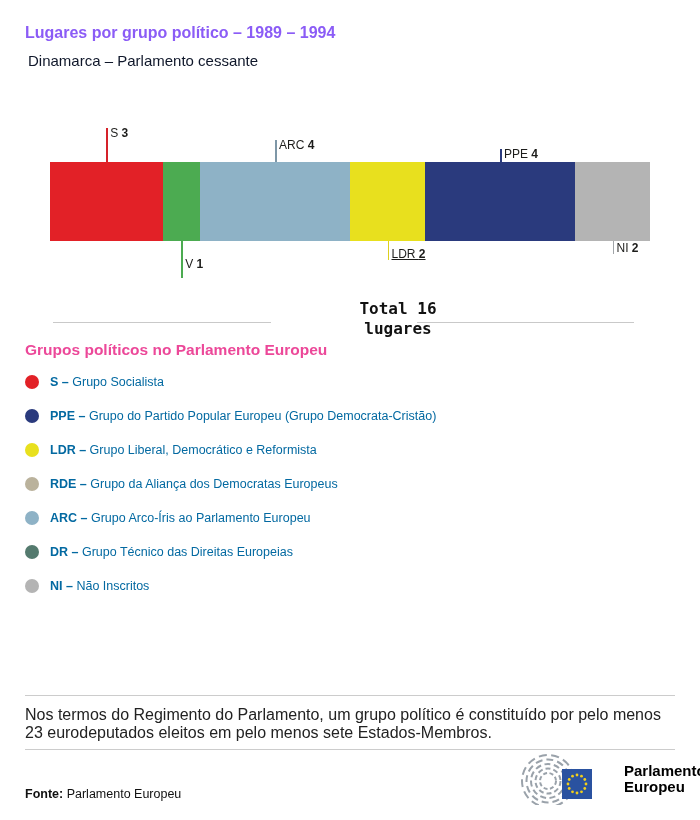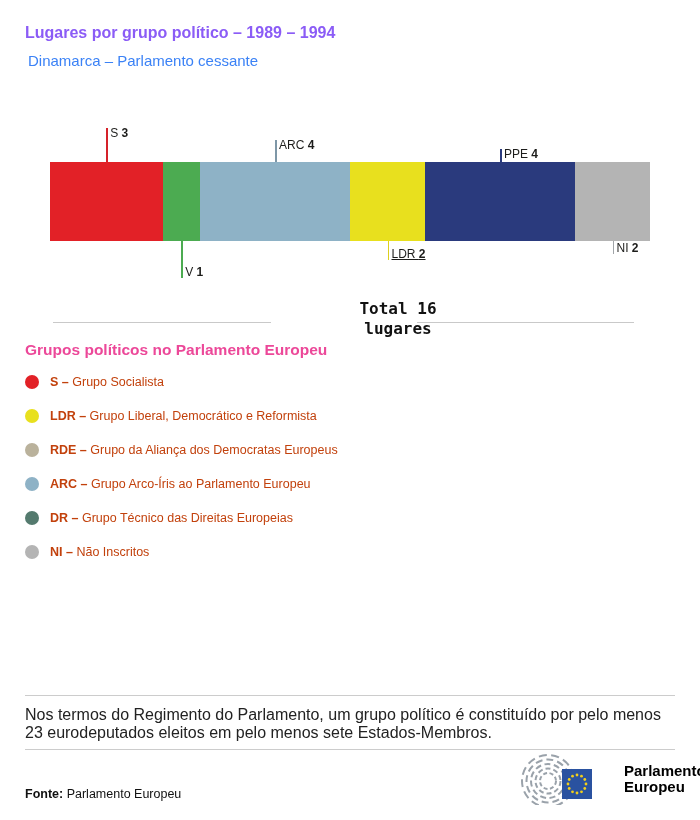--- a/index.html
+++ b/index.html
@@ -2,21 +2,21 @@
 <html><head>
 <meta charset="utf-8">
 <style>
   html,body{margin:0;padding:0;}
   body{
     width:700px;height:820px;background:#ffffff;position:relative;
     font-family:"Liberation Sans",sans-serif;color:#1a1a1a;overflow:hidden;
   }
   .abs{position:absolute;}
   .title{left:25px;top:24px;font-size:16px;font-weight:bold;color:#8b5cf6;}
-  .subtitle{left:28px;top:52px;font-size:15px;font-weight:normal;color:#3b82f6;}
+  .subtitle{left:28px;top:52px;font-size:15px;font-weight:normal;color:#0f172a;}
 
   
   #bar-layer{position:absolute;left:0;top:0;width:700px;height:300px;}
   .seg{position:absolute;top:162px;height:79px;}
   .callout-line{position:absolute;width:1.5px;}
   .callout-label{
     position:absolute;font-size:12px;line-height:13px;height:13px;
     color:#1d1d1b;white-space:nowrap;
   }
   .callout-label b{font-weight:bold;}
@@ -29,21 +29,21 @@
   }
   .rule{height:1px;background:#c9c9c9;}
   .rule-left{left:53px;top:322px;width:218px;}
   .rule-right{left:417px;top:322px;width:217px;}
 
   
   .legend-h{left:25px;top:341px;font-size:15.5px;font-weight:bold;color:#ec4899;}
   .legend{left:25px;top:365px;list-style:none;margin:0;padding:0;}
   .legend-item{height:34px;display:flex;align-items:center;}
   .dot{width:14px;height:14px;border-radius:50%;margin-right:11px;flex:none;}
-  .ltxt{font-size:12.5px;color:#c2410c;white-space:nowrap;}
+  .ltxt{font-size:12.5px;color:#0369a1;white-space:nowrap;}
   .ltxt b{font-weight:bold;}
 
   
   .sep{left:25px;width:650px;height:1px;background:#cccccc;}
   .sep1{top:695px;}
   .sep2{top:749px;}
   .note{left:25px;top:706px;width:658px;font-size:16px;line-height:18px;color:#222;}
   .fonte{left:25px;top:787px;font-size:12.5px;color:#111;}
   .fonte b{font-weight:bold;}
   .logo{left:518px;top:753px;display:flex;align-items:center;}
@@ -54,21 +54,21 @@
 
 <div class="abs title">Lugares por grupo político – 1989 – 1994</div>
 <div class="abs subtitle">Dinamarca – Parlamento cessante</div>
 
 <div id="bar-layer">
     <div class="seg" style="left: 50px; width: 112.5px; background: rgb(226, 33, 39);"></div>
     <div class="callout-line" style="left: 106.25px; height: 34px; top: 128px; background: rgb(213, 34, 42);"></div>
     <div class="callout-label" style="left: 110.25px; top: 127px;"><span>S </span><b>3</b></div>
     <div class="seg" style="left: 162.5px; width: 37.5px; background: rgb(76, 171, 81);"></div>
     <div class="callout-line" style="left: 181.25px; height: 37px; top: 241px; background: rgb(76, 171, 81);"></div>
-    <div class="callout-label" style="left: 185.25px; top: 266px;"><span>V </span><b>1</b></div>
+    <div class="callout-label" style="left: 185.25px; top: 258px;"><span>V </span><b>1</b></div>
     <div class="seg" style="left: 200px; width: 150px; background: rgb(142, 178, 198);"></div>
     <div class="callout-line" style="left: 275px; height: 22px; top: 140px; background: rgb(126, 151, 167);"></div>
     <div class="callout-label" style="left: 279px; top: 139px;"><span>ARC </span><b>4</b></div>
     <div class="seg" style="left: 350px; width: 75px; background: rgb(232, 224, 30);"></div>
     <div class="callout-line" style="left: 387.5px; height: 19px; top: 241px; background: rgb(221, 208, 31);"></div>
     <div class="callout-label" style="left: 391.5px; top: 248px; text-decoration: underline;"><span>LDR </span><b>2</b></div>
     <div class="seg" style="left: 425px; width: 150px; background: rgb(42, 58, 125);"></div>
     <div class="callout-line" style="left: 500px; height: 13px; top: 149px; background: rgb(42, 58, 125);"></div>
     <div class="callout-label" style="left: 504px; top: 148px;"><span>PPE </span><b>4</b></div>
     <div class="seg" style="left: 575px; width: 75px; background: rgb(180, 180, 180);"></div>
@@ -81,20 +81,24 @@
   <div>lugares</div>
 </div>
 <div class="abs rule rule-left"></div>
 <div class="abs rule rule-right"></div>
 
 <div class="abs legend-h">Grupos políticos no Parlamento Europeu</div>
 <ul class="abs legend" id="legend-list">
     <li class="legend-item">
       <span class="dot" style="background: rgb(226, 33, 39);"></span>
       <span class="ltxt"><b>S – </b><span>Grupo Socialista</span></span>
+    </li>
+    <li class="legend-item">
+      <span class="dot" style="background: rgb(42, 58, 125);"></span>
+      <span class="ltxt"><b>PPE – </b><span>Grupo do Partido Popular Europeu (Grupo Democrata-Cristão)</span></span>
     </li>
     <li class="legend-item">
       <span class="dot" style="background: rgb(232, 224, 30);"></span>
       <span class="ltxt"><b>LDR – </b><span>Grupo Liberal, Democrático e Reformista</span></span>
     </li>
     <li class="legend-item">
       <span class="dot" style="background: rgb(186, 178, 156);"></span>
       <span class="ltxt"><b>RDE – </b><span>Grupo da Aliança dos Democratas Europeus</span></span>
     </li>
     <li class="legend-item">

